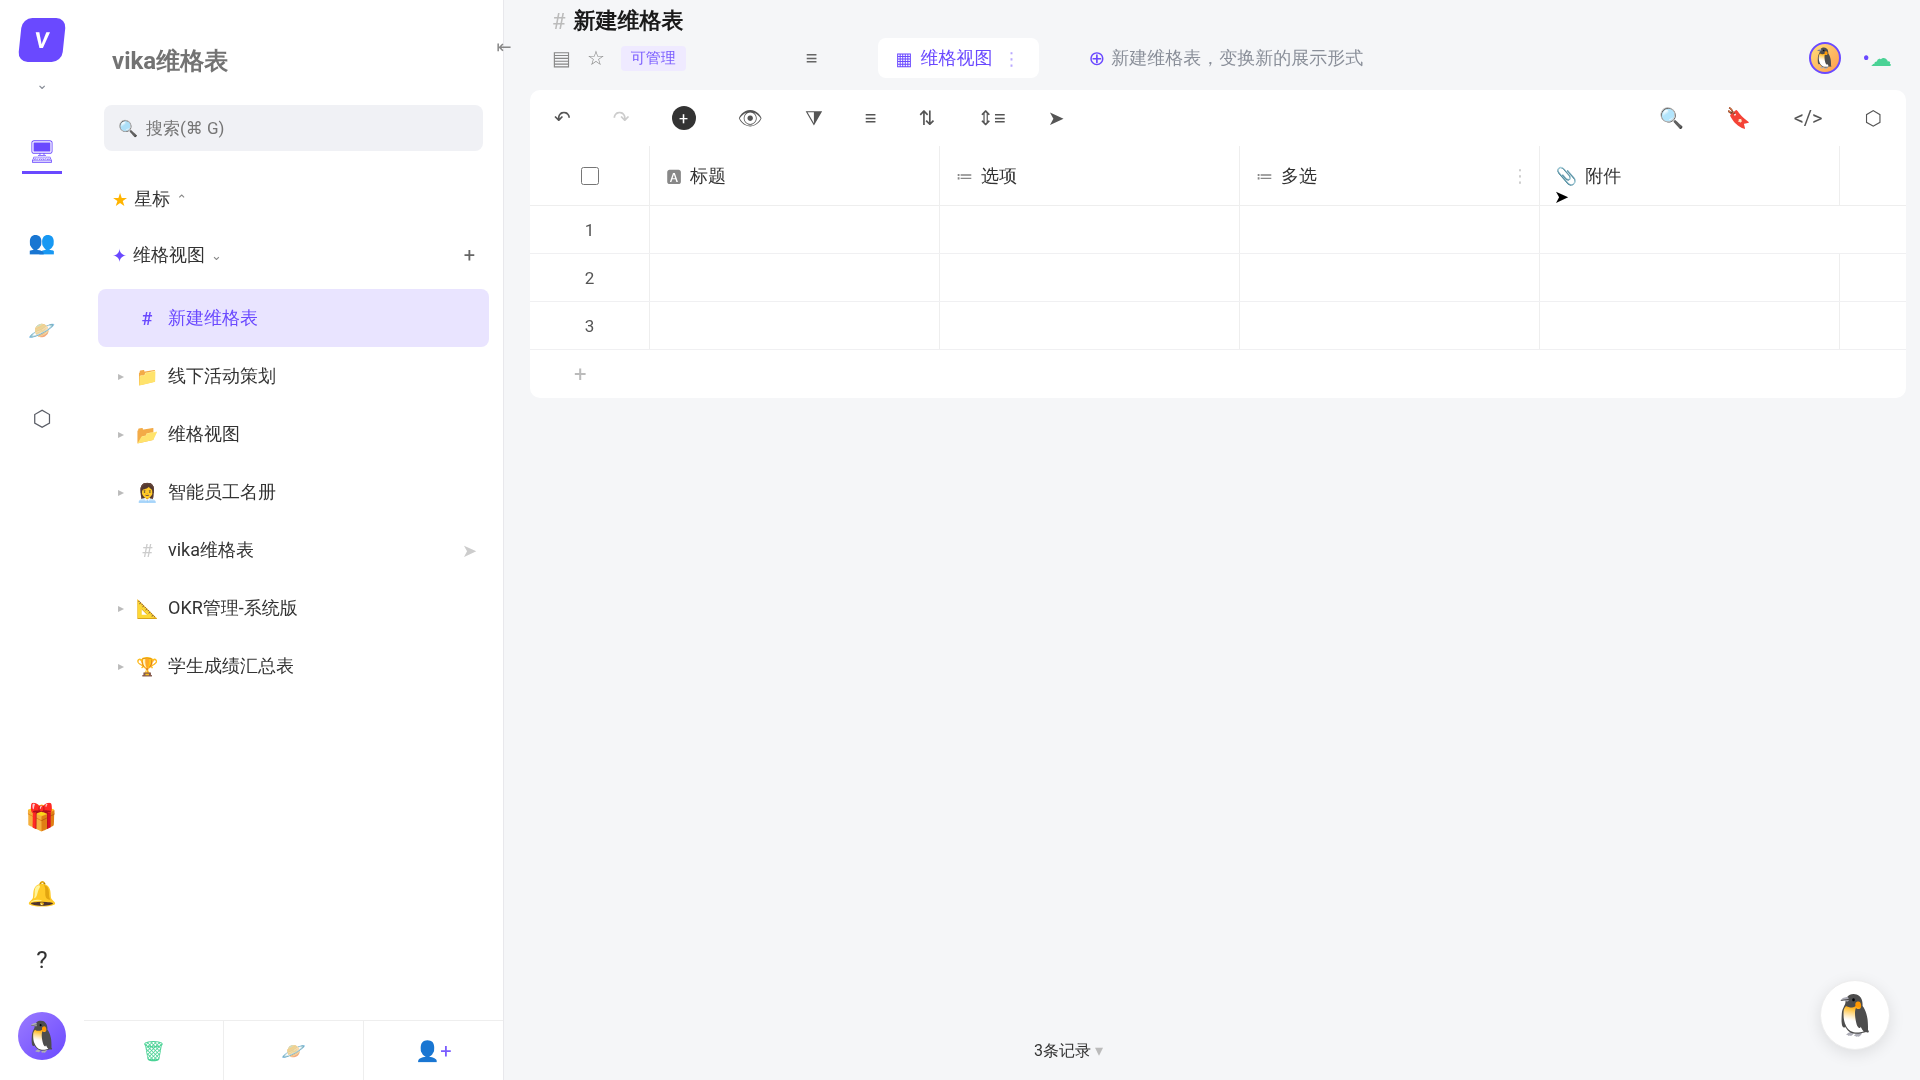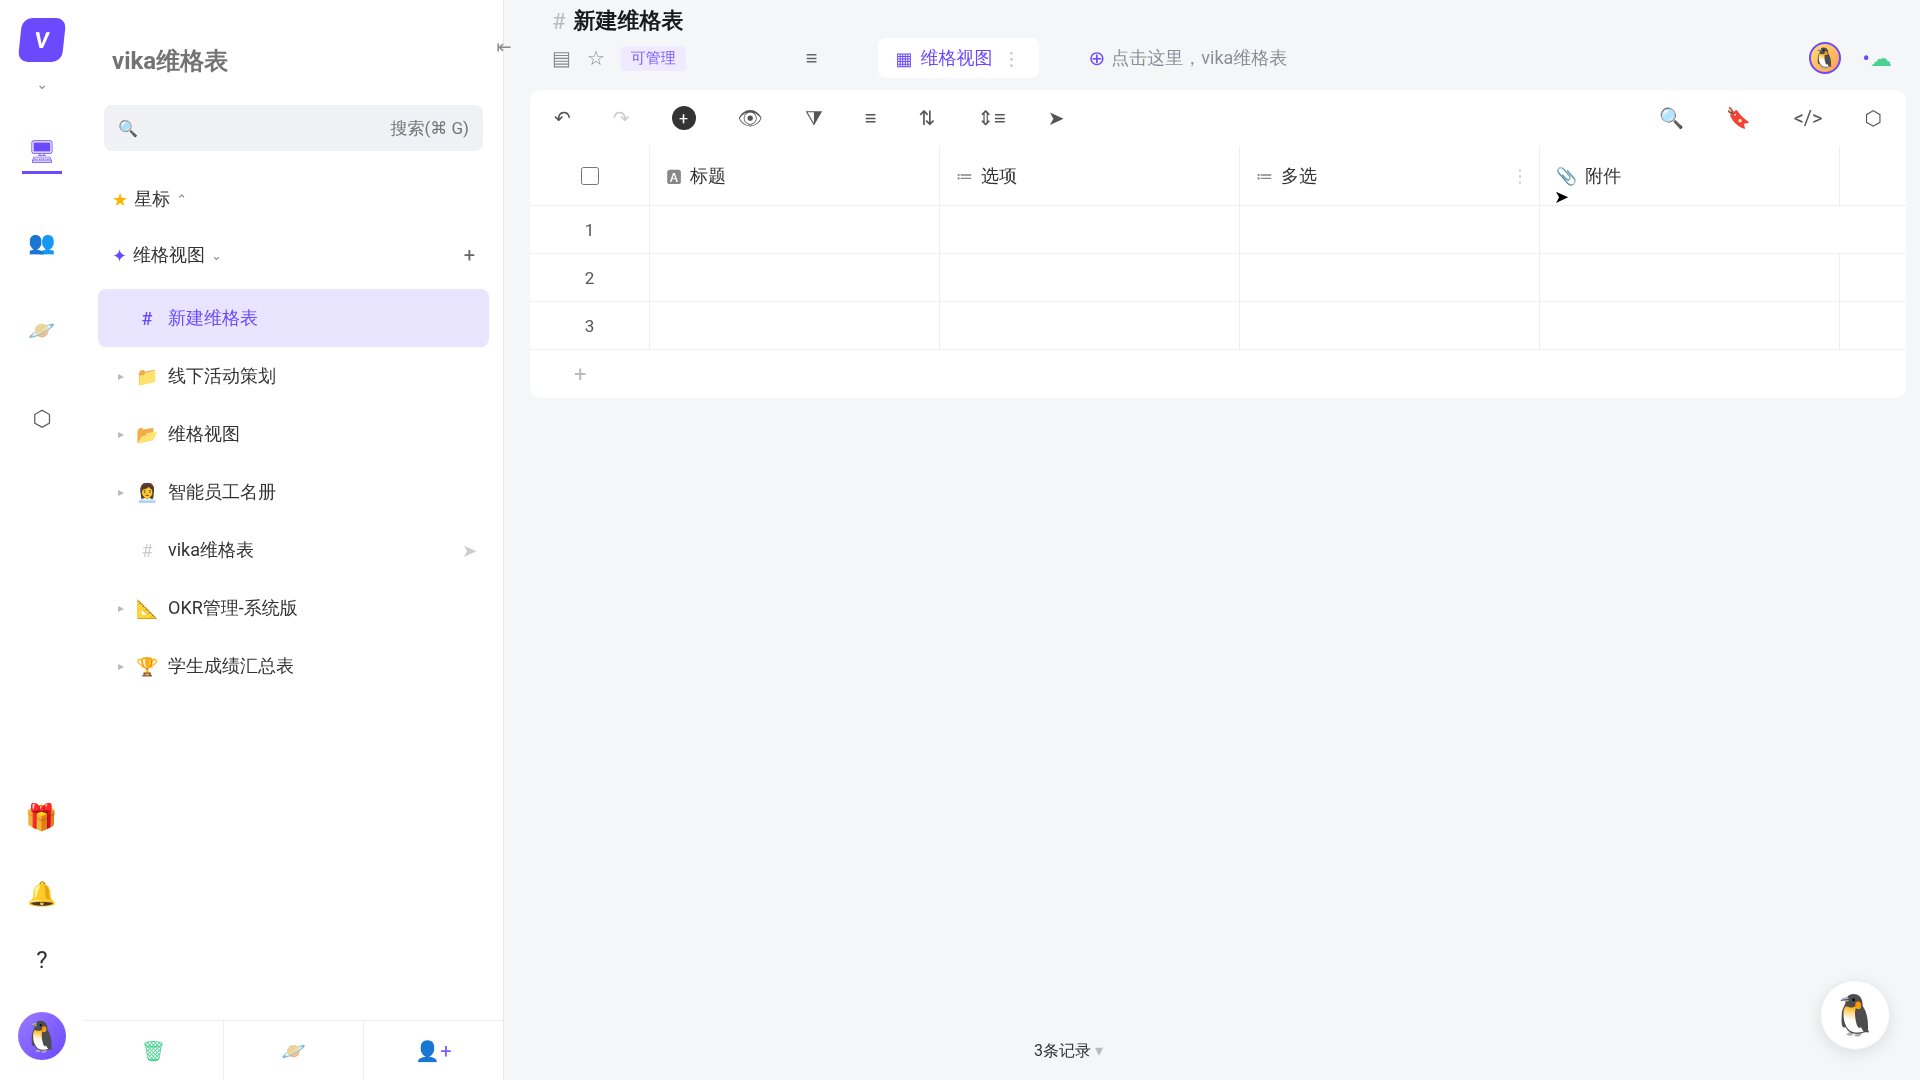--- a/index.html
+++ b/index.html
@@ -11,21 +11,21 @@
 .rail .ic { width:40px; height:40px; display:flex; align-items:center; justify-content:center; color:#5a5d66; font-size:22px; margin-bottom:48px; cursor:pointer; }
 .rail .ic.active { color:#6a49ff; border-bottom:3px solid #6a49ff; padding-bottom:2px; }
 .rail .spacer { flex:1; }
 .rail .gift { font-size:26px; margin-bottom:48px; }
 .rail .bell,.rail .help { font-size:24px; margin-bottom:38px; cursor:pointer; color:#333;}
 .rail .avatar { width:48px; height:48px; border-radius:50%; background:linear-gradient(135deg,#9b7bff,#6a49ff); display:flex; align-items:center; justify-content:center; font-size:30px; margin-bottom:20px;}
 
 .sidebar { position:absolute; left:84px; top:0; width:420px; height:1080px; background:#fff; border-right:1px solid #e8e8ec; }
 .ws-title { font-size:24px; font-weight:700; padding:45px 0 28px 28px; color:#737373; }
 .search { margin:0 20px 20px 20px; background:#f0f1f5; border-radius:8px; height:46px; display:flex; align-items:center; padding:0 14px; color:#9ca0aa;}
-.search input { border:none; background:transparent; outline:none; flex:1; margin-left:8px; font-size:17px; color:#666;text-align:right;}
+.search input { border:none; background:transparent; outline:none; flex:1; margin-left:8px; font-size:17px; color:#666;}
 .sec { display:flex; align-items:center; padding:16px 28px; font-size:18px; color:#333;}
 .sec .star { color:#ffb400; margin-right:6px; font-size:18px;}
 .sec .rocket { color:#6a49ff; margin-right:6px; font-size:18px;}
 .sec .chev2 { margin-left:6px; color:#888; font-size:13px;}
 .sec .plus { margin-left:auto; color:#666; font-size:20px; cursor:pointer;}
 .tree { padding:6px 14px 0 14px; }
 .node { display:flex; align-items:center; height:58px; padding:0 12px 0 20px; border-radius:8px; cursor:pointer; color:#333; font-size:18px;}
 .node.selected { background:#e9e4ff; color:#6a49ff; font-weight:500;}
 .node .tri { color:#bbb; width:18px; font-size:12px;}
 .node .nic { margin-right:10px; font-size:18px; width:22px; text-align:center;}
@@ -170,21 +170,21 @@
     <span class="ic2">☆</span>
     <span class="badge">可管理</span>
     <span class="views">≡</span>
     <span class="viewchip">
       <span class="grid-i">▦</span>
       <span>维格视图</span>
       <span class="dots">⋮</span>
     </span>
     <span class="addview">
       <span class="plus-c">⊕</span>
-      <span>点击这里，vika维格表</span>
+      <span>新建维格表，变换新的展示形式</span>
     </span>
     <div class="right">
       <span class="avatar2">🐧</span>
       <span class="cloud"><span class="dot">•</span>☁</span>
     </div>
   </div>
 
   <div class="toolbar">
     <span class="tb">↶</span>
     <span class="tb redo">↷</span>

